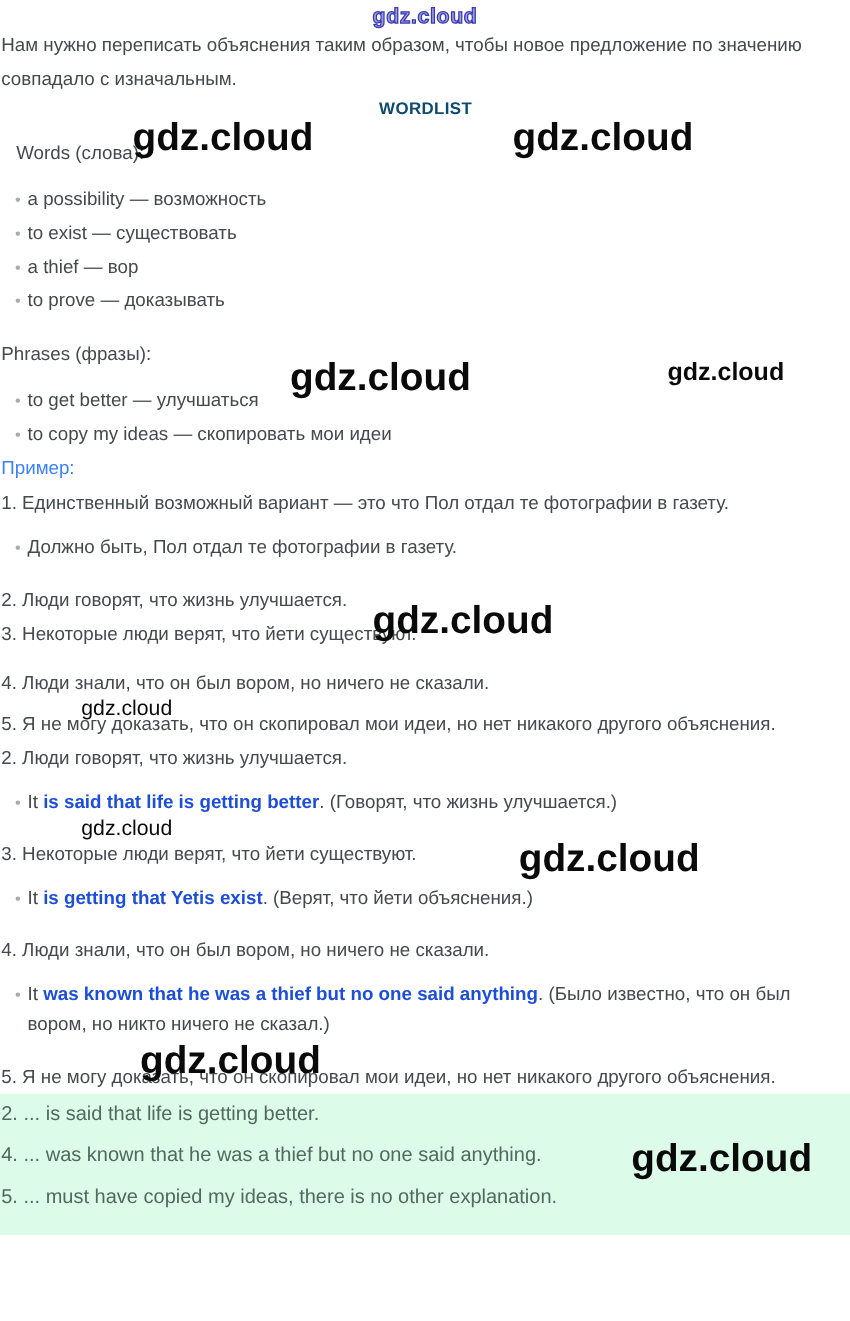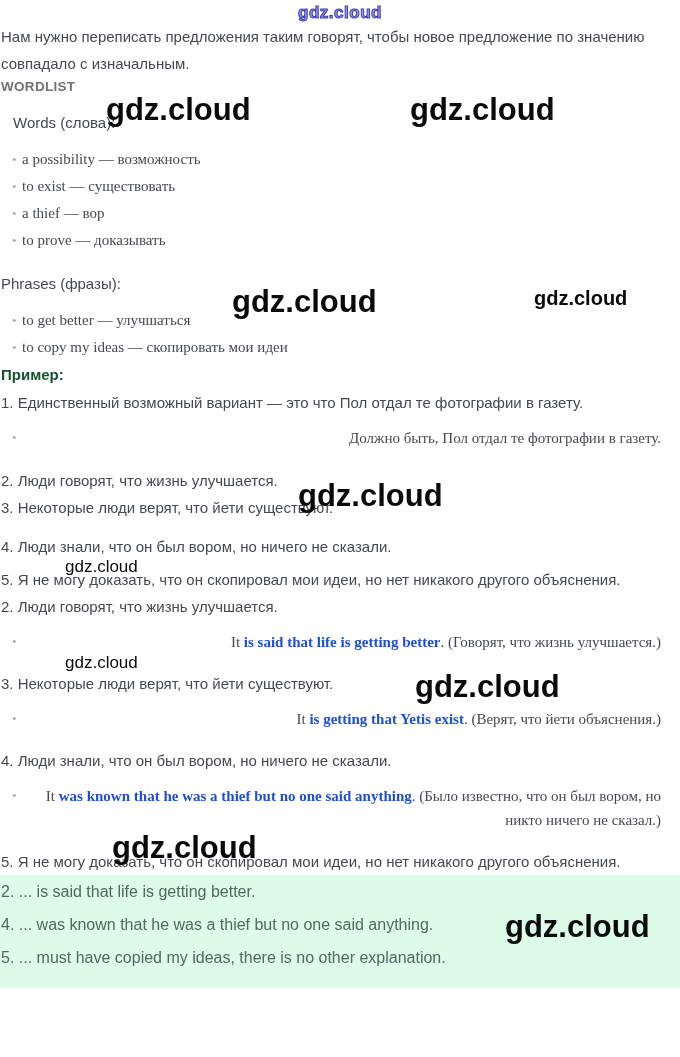--- a/index.html
+++ b/index.html
@@ -13,32 +13,32 @@
   .logo-row { text-align:center; padding-top:3px; height:23px; }
   .logo {
     font-size:17px; font-weight:700; letter-spacing:.5px;
     color:#9b9bdd; -webkit-text-stroke:1px #3a3ab0;
   }
   
   .p { margin:0 0 0 1px; line-height:27px; }
   .intro { margin-top:0; max-width:672px; }
   .h-wordlist {
     margin:1px 0 0 1px; font-size:13.5px; line-height:18px;
-    font-weight:700; color:#737373; letter-spacing:.3px;
+    font-weight:700; color:#0c4a6e; letter-spacing:.3px;text-align:center;
   }
   .words-label { margin-top:13px;padding-left:12px; }
   .phrases-label { margin-top:16px; }
-  ul.dots { list-style:none; margin:10px 0 0 1px; padding:0;font-family:Liberation Serif, serif; }
+  ul.dots { list-style:none; margin:10px 0 0 1px; padding:0; }
   ul.dots li { position:relative; padding-left:21px; line-height:27px; }
   ul.dots li::before {
     content:"•"; position:absolute; left:11px; top:0;
     color:#a6abb0; font-size:13px;
   }
-  ul.dots.ans li { line-height:24px; max-width:660px;text-align:right; }
-  .primer { font-weight:700; color:#14532d; margin-top:0; }
+  ul.dots.ans li { line-height:24px; max-width:660px; }
+  .primer { font-weight:400; color:#3b82f6; margin-top:0; }
   .ex-task { margin-top:1px; }
   .ex-ans { margin-top:11px; }
   
   .tasks p { margin:0 0 0 1px; line-height:27px; }
   .tasks p:nth-of-type(1) { margin-top:17px; }
   .tasks p:nth-of-type(2) { margin-top:0; }
   .tasks p:nth-of-type(3) { margin-top:12px; }
   .tasks p:nth-of-type(4) { margin-top:6px; }
   
   .sols .sol { margin-top:16px; }
@@ -69,21 +69,21 @@
 </style>
 </head>
 <body>
 
 <div class="page">
 
   <div class="logo-row">
     <span class="logo">gdz.cloud</span>
   </div>
 
-  <p class="p intro">Нам нужно переписать предложения таким говорят, чтобы новое предложение по значению совпадало с изначальным.</p>
+  <p class="p intro">Нам нужно переписать объяснения таким образом, чтобы новое предложение по значению совпадало с изначальным.</p>
 
   <p class="h-wordlist">WORDLIST</p>
 
   <p class="p words-label">Words (слова):</p>
 
   <ul class="dots">
 
       <li>a possibility — возможность</li>
 
       <li>to exist — существовать</li>

